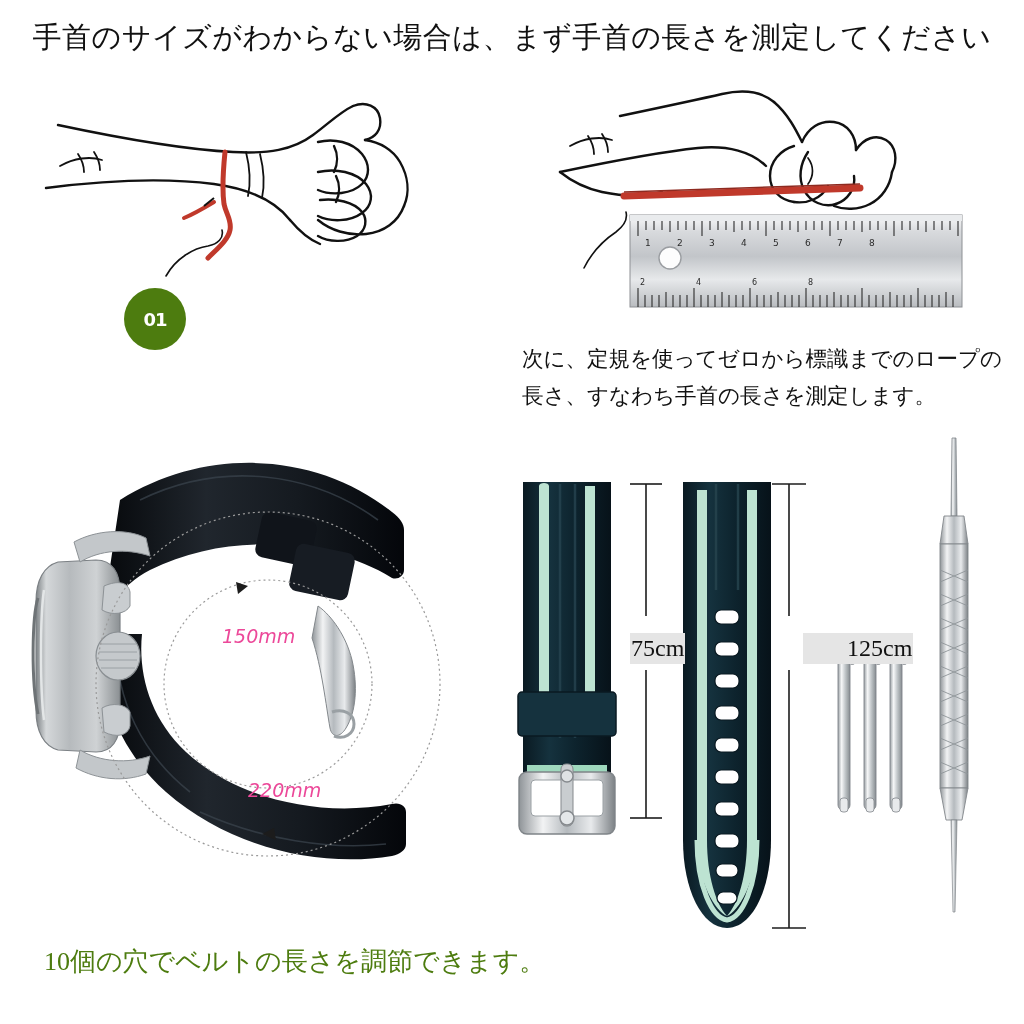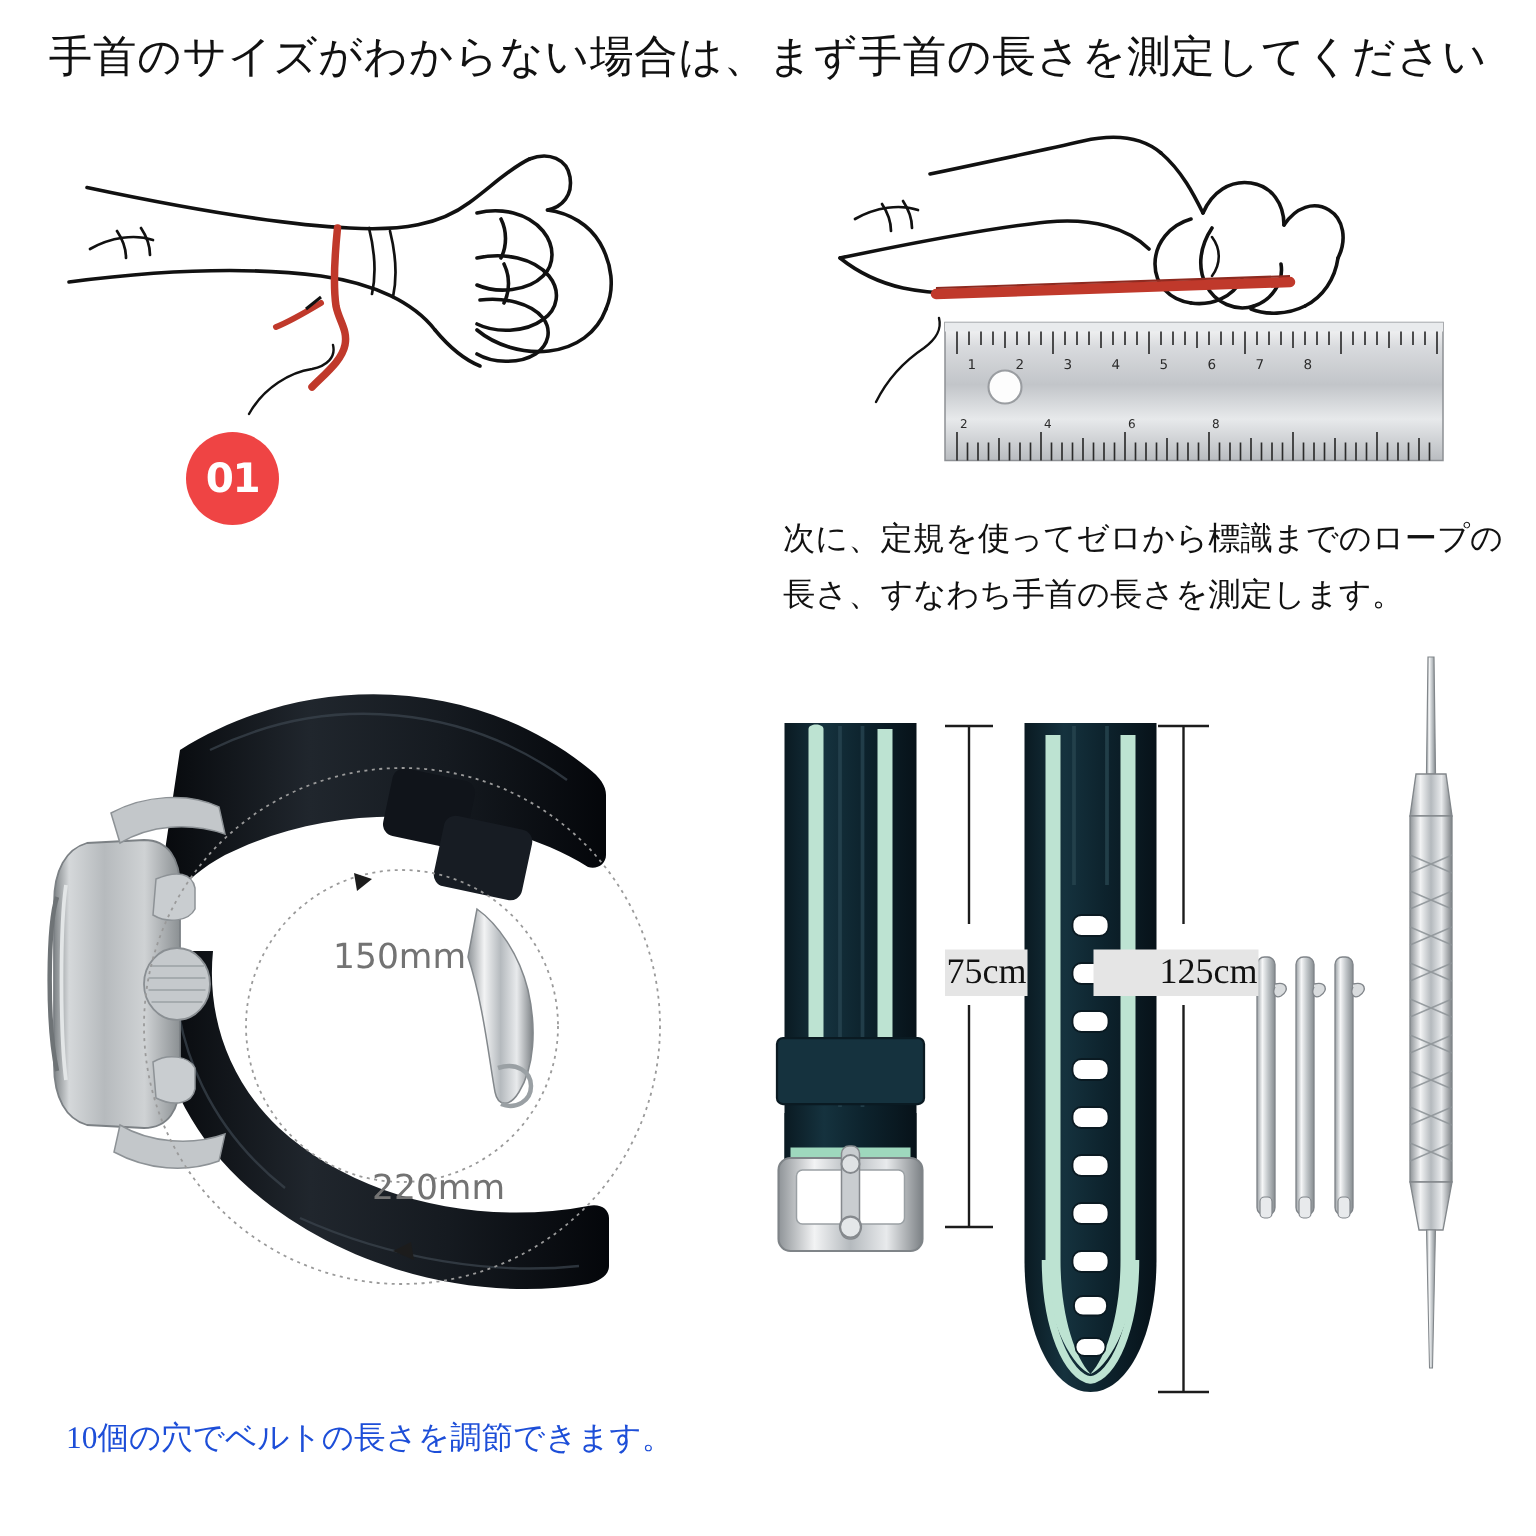--- a/index.html
+++ b/index.html
@@ -48,25 +48,25 @@
     top: 0;
     width: 100%;
     height: 100%;
   }
 
   .badge {
     position: absolute;
     width: 62px;
     height: 62px;
     border-radius: 50%;
-    background: #ef4444;
+    background: #4d7c0f;
     color: #ffffff;
     font-family: "DejaVu Sans", sans-serif;
     font-weight: bold;
-    font-size: 27px;
+    font-size: 18px;
     letter-spacing: -1px;
     display: flex;
     align-items: center;
     justify-content: center;
   }
   .step.one .badge { left: 106px; top: 208px; }
 
   .step-text {
     position: absolute;
     font-size: 21.5px;
@@ -82,46 +82,47 @@
     left: 0;
     top: 420px;
     width: 1024px;
     height: 540px;
   }
 
   .caption {
     position: absolute;
     left: 44px;
     top: 944px;
-    font-size: 21px;
-    color: #1d4ed8;
+    font-size: 26px;
+    color: #4d7c0f;
     white-space: nowrap;
   }
 
   
   .circ-label {
     position: absolute;
     font-family: "DejaVu Sans", sans-serif;
-    font-size: 23px;
-    color: #737373;
+    font-size: 19px;
+    color: #ec4899;
+    font-style: italic;
   }
   .circ-label.inner { left: 222px; top: 625px; }
   .circ-label.outer { left: 248px; top: 779px; }
 
   
   .dim-label {
     position: absolute;
     font-family: "Liberation Serif", serif;
     font-size: 24px;
     color: #111;
     background: #e5e5e5;
     padding: 2px 1px;
   }
   .dim-label.short { left: 630px; top: 633px; }
-  .dim-label.long  { left: 729px; top: 633px; padding-left: 44px; }
+  .dim-label.long  { left: 803px; top: 633px; padding-left: 44px; }
 
   svg { display: block; }
 </style>
 </head>
 <body>
 
 <div id="page">
 
   <div class="headline">手首のサイズがわからない場合は、まず手首の長さを測定してください</div>
 

